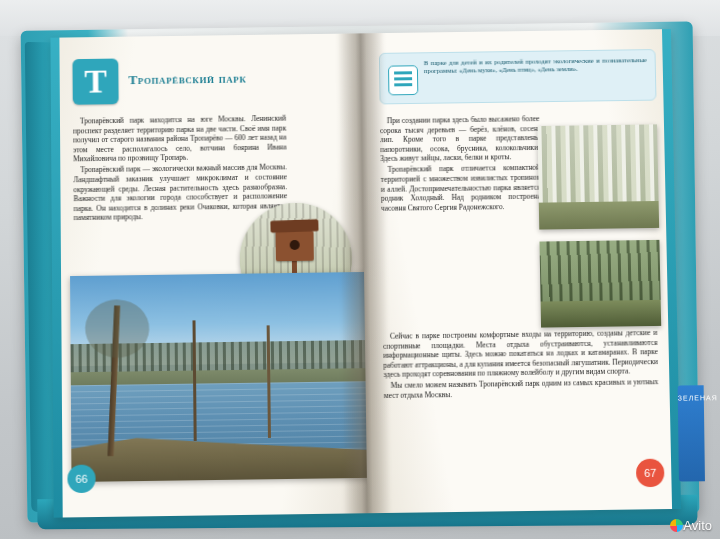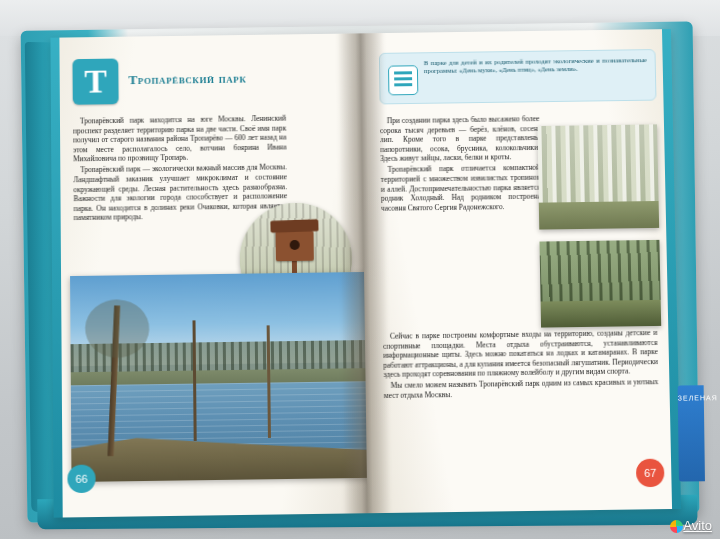--- a/index.html
+++ b/index.html
@@ -226,21 +226,21 @@
   
   .curl-l{position:absolute;right:0;top:0;width:26px;height:100%;
     background:linear-gradient(90deg,rgba(0,0,0,0),rgba(90,80,65,.25));}
   .curl-r{position:absolute;left:0;top:0;width:26px;height:100%;
     background:linear-gradient(270deg,rgba(0,0,0,0),rgba(90,80,65,.22));}
   
   .avito{
     position:absolute;right:8px;bottom:6px;
     font-family:"Liberation Sans",sans-serif;font-size:13px;color:#fff;
     text-shadow:0 1px 2px rgba(0,0,0,.55);
-    display:flex;align-items:flex-end;gap:0;opacity:.95;text-decoration:underline;
+    display:flex;align-items:center;gap:0;opacity:.95;
   }
   .avito .dot{
     width:13px;height:13px;border-radius:50%;
     background:conic-gradient(#3ad07a 0 25%,#19b3ff 0 50%,#ff4053 0 75%,#ffb800 0 100%);
     display:inline-block;
   }
 </style>
 </head>
 <body>
 

